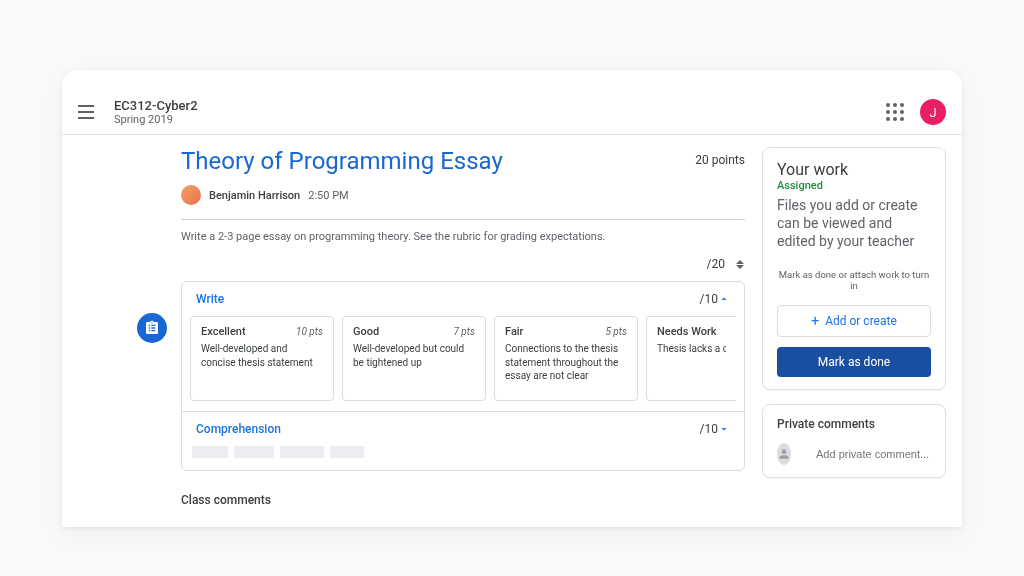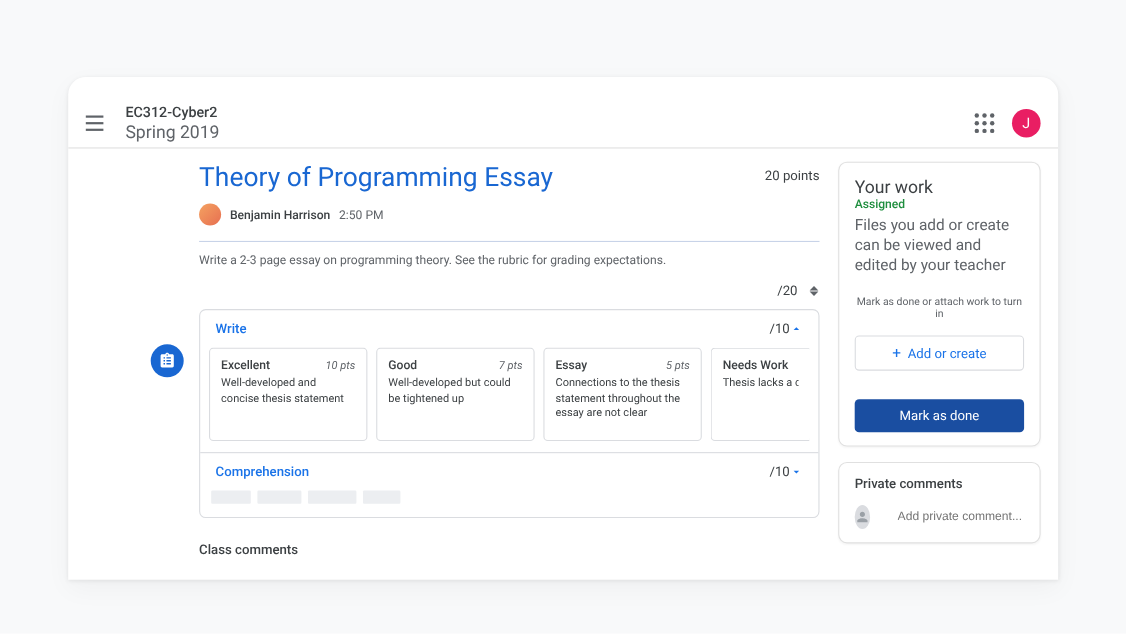--- a/index.html
+++ b/index.html
@@ -23,21 +23,21 @@
 .topbar {
   height: 45px;
   display: flex;
   align-items: center;
   padding: 0 16px;
   border-bottom: 1px solid #e0e0e0;
 }
 .menu-icon { width: 22px; height: 22px; display: flex; flex-direction: column; justify-content: center; gap: 4px; cursor: pointer; margin-right: 14px;}
 .menu-icon span { height: 2px; background: #5f6368; width: 16px;}
 .class-title { font-size: 13px; color: #3c4043; font-weight: 500; line-height: 1.2;}
-.class-sub { font-size: 16px; color: #5f6368;}
+.class-sub { font-size: 11px; color: #5f6368;}
 .spacer { flex: 1;}
 .apps-icon { width: 18px; height: 18px; display: grid; grid-template-columns: repeat(3,4px); grid-template-rows: repeat(3,4px); gap: 3px; cursor: pointer; margin-right: 16px;}
 .apps-icon span { background: #5f6368; border-radius: 50%;}
 .avatar { width: 26px; height: 26px; border-radius: 50%; background: #e91e63; color: #fff; display: flex; align-items: center; justify-content: center; font-size: 13px; cursor: pointer;}
 .content { display: flex; padding: 12px 16px 20px 75px; gap: 18px;}
 .main { flex: 1; min-width: 0;}
 .assign-icon { width: 30px; height: 30px; border-radius: 50%; background: #1967d2; display: flex; align-items: center; justify-content: center; flex-shrink: 0; margin-top: 2px;}
 .assign-icon svg { width: 16px; height: 16px; fill: #fff;}
 .title-block { flex: 1;}
 .assign-title { color: #1967d2; font-size: 24px; font-weight: 400;}
@@ -74,21 +74,21 @@
 .class-comments { font-size: 12px; color: #3c4043; font-weight: 500; margin-top: 22px;}
 .sidecol { width: 184px; display: flex; flex-direction: column; gap: 14px;}
 .card { background: #fff; border: 1px solid #e0e0e0; border-radius: 8px; padding: 12px 14px; box-shadow: 0 1px 2px rgba(0,0,0,.04);}
 .yourwork-head { display: flex; justify-content: space-between; align-items: baseline; flex-direction: column;}
 .yourwork-title { font-size: 16px; color: #3c4043;}
 .status-badge { font-size: 11px; color: #1e8e3e; font-weight: 500;}
 .yourwork-sub { font-size: 14px; color: #5f6368; margin-top: 4px; line-height: 1.3;}
 .yourwork-hint { font-size: 9.5px; color: #5f6368; text-align: center; margin: 18px 0 14px 0;}
 .btn { width: 100%; border-radius: 4px; font-size: 12px; padding: 8px 0; cursor: pointer; text-align: center; display: flex; align-items: center; justify-content: center; gap: 6px;}
 .btn-outline { border: 1px solid #dadce0; color: #1a73e8; background: #fff;}
-.btn-primary { border: none; background: #1a4ea1; color: #fff; margin-top: 26px;}
+.btn-primary { border: none; background: #1a4ea1; color: #fff; margin-top: 10px;}
 .plus-icon { font-size: 14px; line-height: 1;}
 .pc-title { font-size: 12px; color: #3c4043; font-weight: 500; margin-bottom: 12px;}
 .pc-row { display: flex; align-items: center; gap: 25px;}
 .pc-avatar { width: 22px; height: 22px; border-radius: 50%; background: #dadce0; display: flex; align-items: center; justify-content: center;}
 .pc-avatar svg { width: 14px; height: 14px; fill: #9aa0a6;}
 .pc-input { flex: 1; border: none; font-size: 11px; color: #9aa0a6; background: transparent; outline: none;}
 .title-row-outer { display:flex; align-items:center;}
 </style>
 </head>
 <body>
@@ -166,21 +166,21 @@
               </div>
               <div class="level-card">
                 <div class="level-title-row">
                     <span class="level-title">Good</span>
                     <span class="level-pts">7 pts</span>
                   </div>
                 <div class="level-desc">Well-developed but could be tightened up</div>
               </div>
               <div class="level-card">
                 <div class="level-title-row">
-                    <span class="level-title">Essay</span>
+                    <span class="level-title">Fair</span>
                     <span class="level-pts">5 pts</span>
                   </div>
                 <div class="level-desc">Connections to the thesis statement throughout the essay are not clear</div>
               </div>
               <div class="level-card last">
                 <div class="level-title-row">
                     <span class="level-title">Needs Work</span>
                   </div>
                 <div class="level-desc">Thesis lacks a clear point of view and connection to the rest of the essay</div>
               </div>

